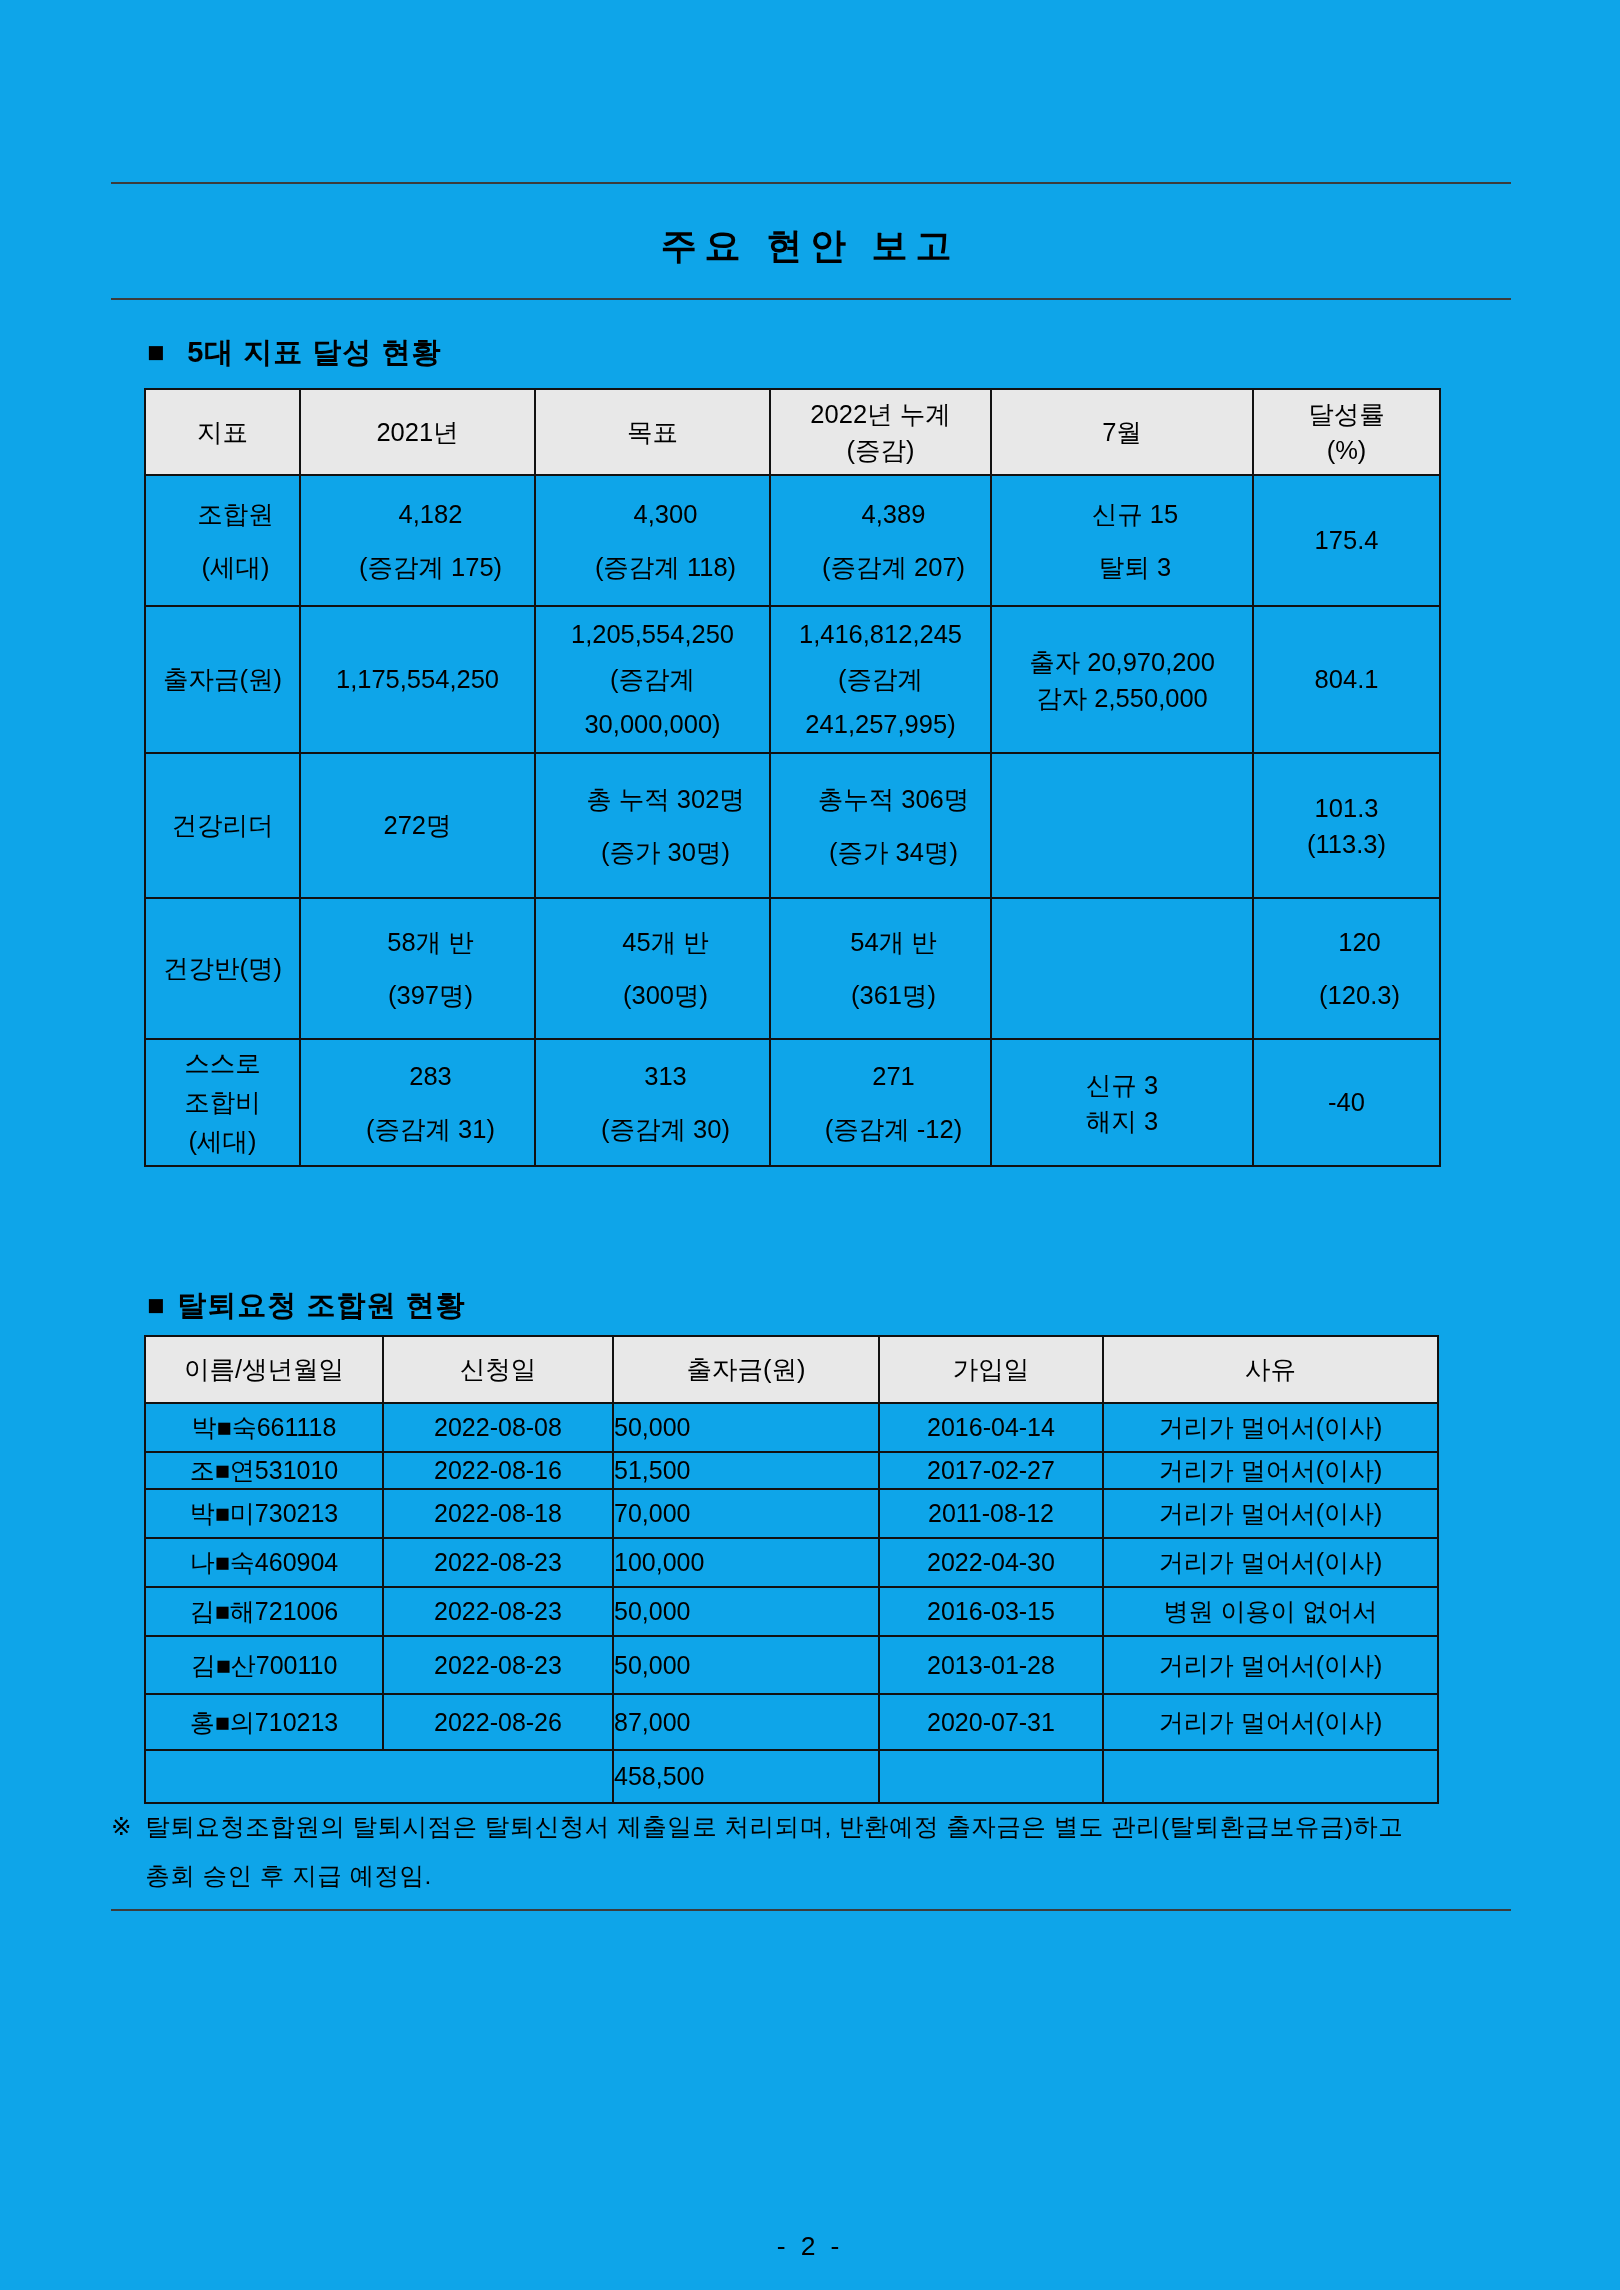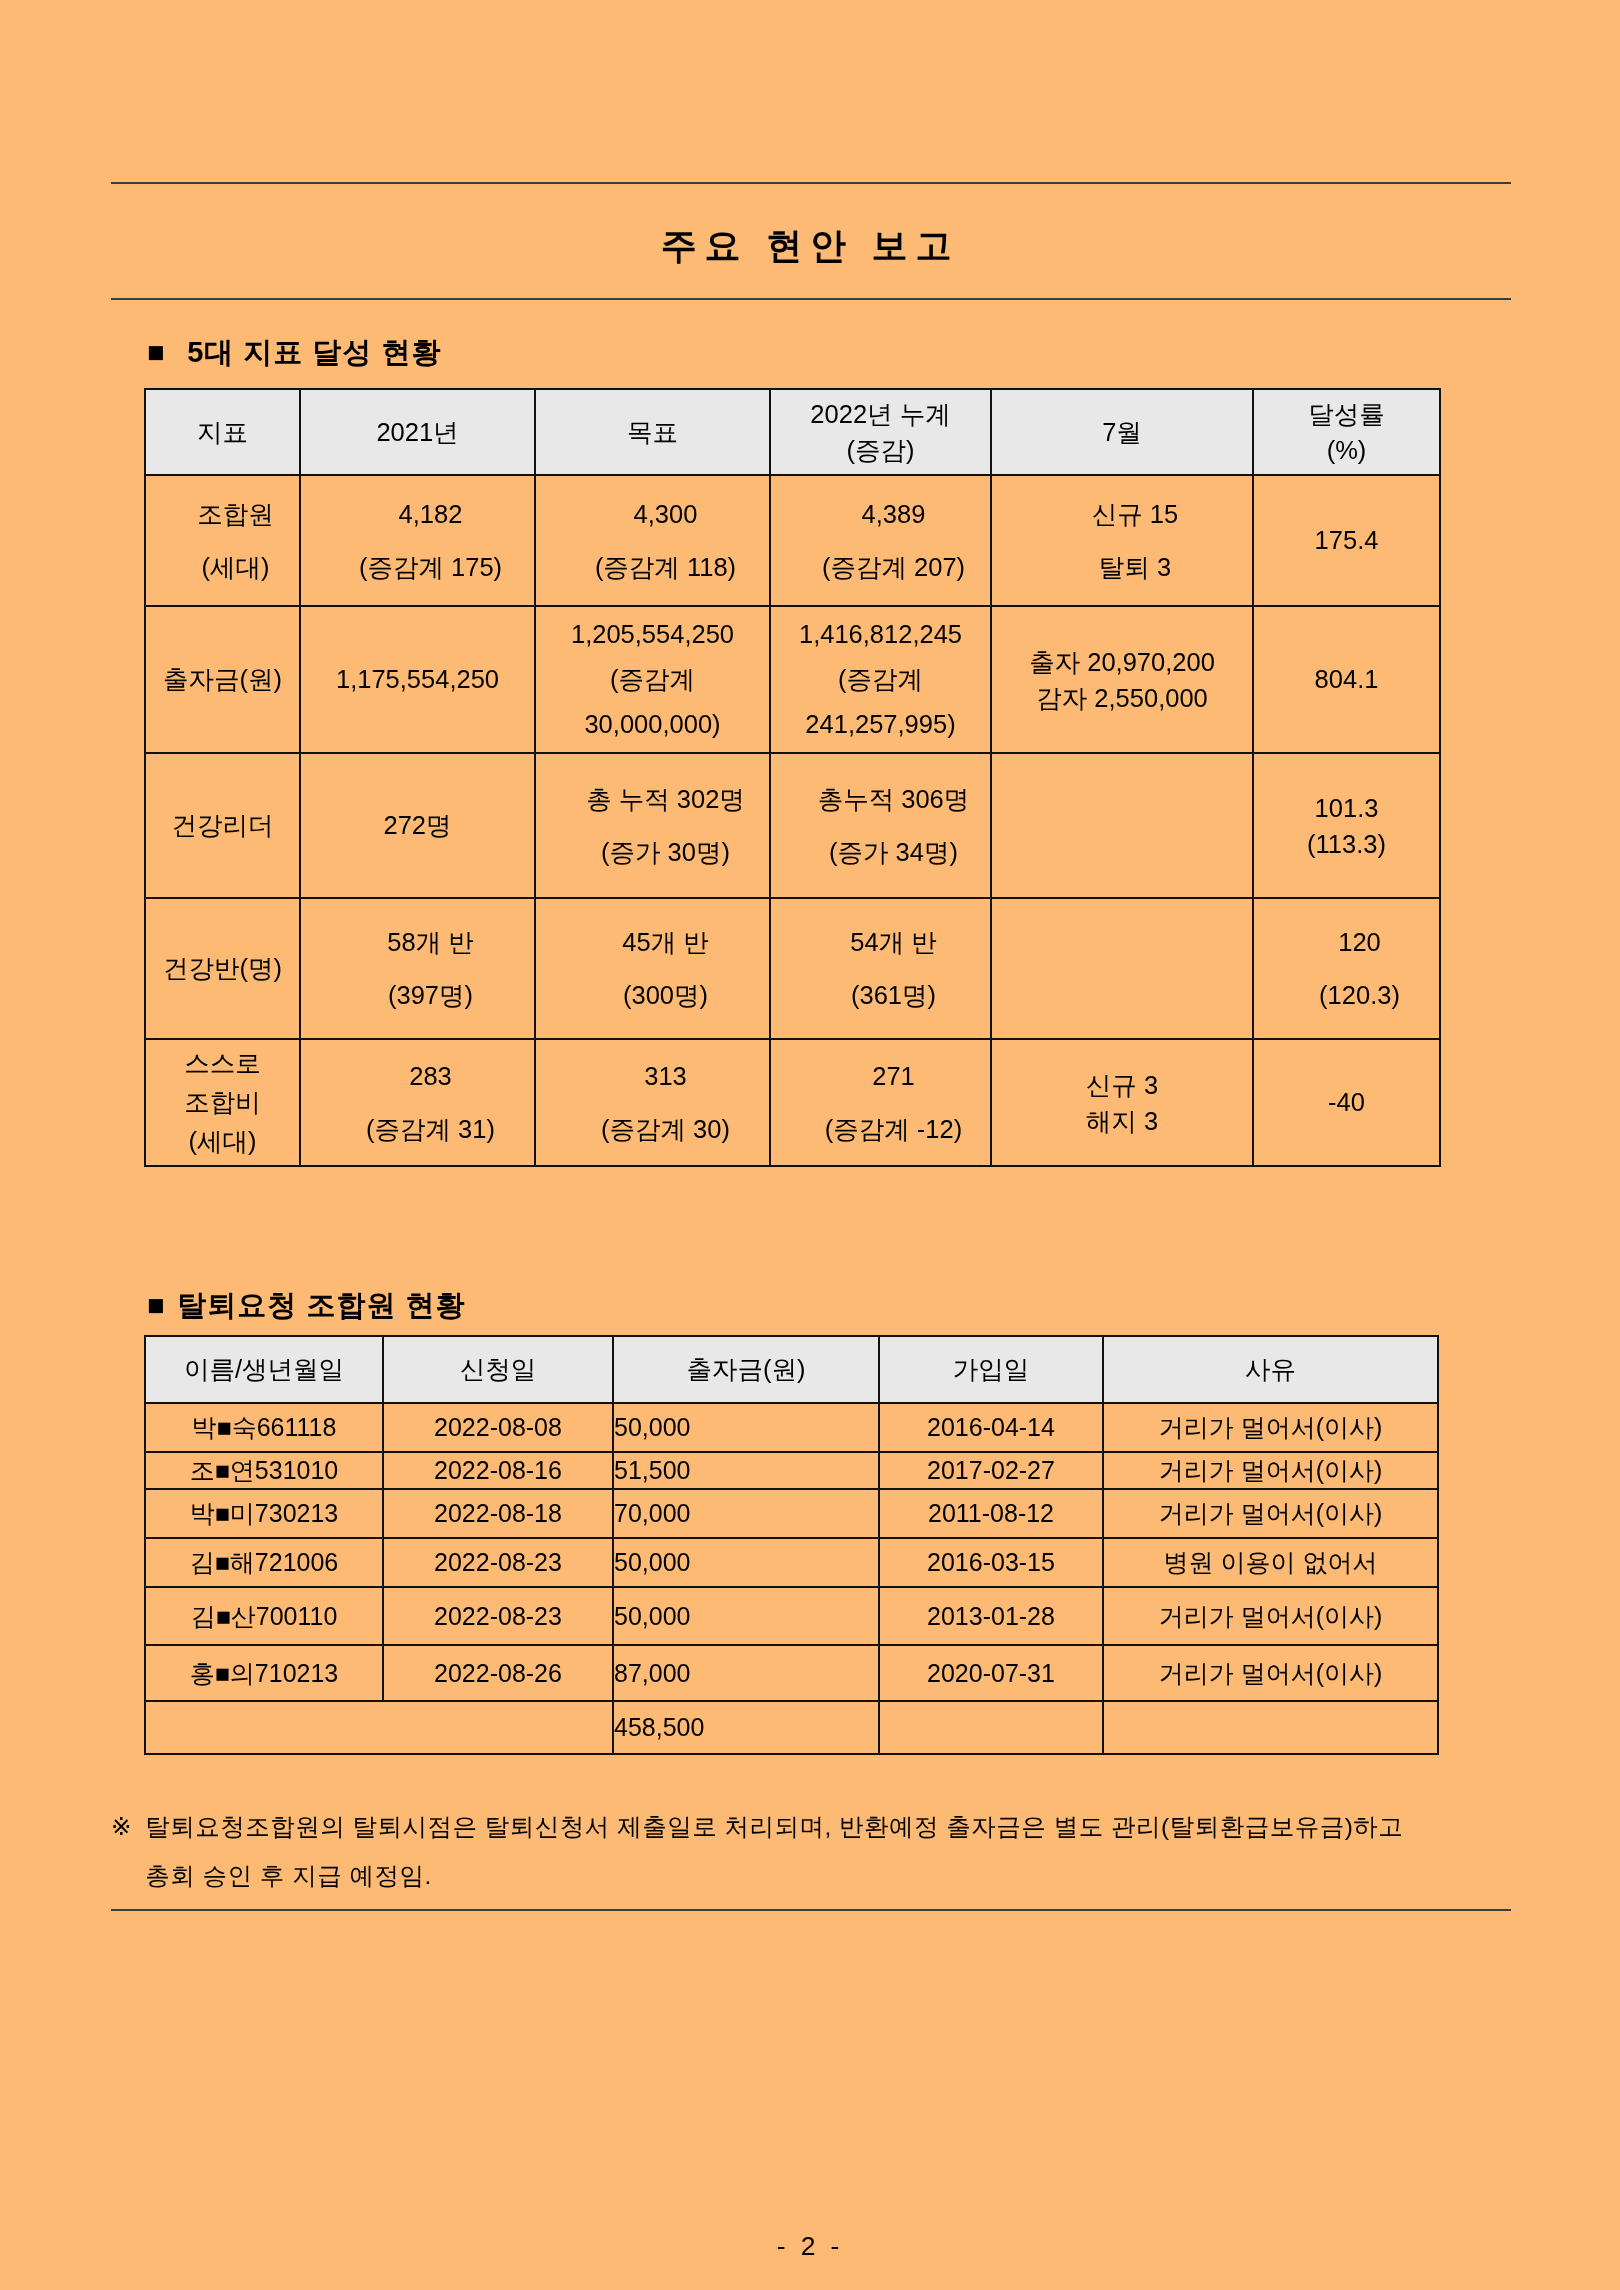--- a/index.html
+++ b/index.html
@@ -1,17 +1,17 @@
 <!DOCTYPE html>
 <html><head>
 <meta charset="utf-8">
 <style>
   html,body { margin:0; padding:0; background:#ffffff; }
   .page {
-    position:relative; width:1620px; height:2291px; background:#fdba74;
+    position:relative; width:1620px; height:2291px; background:#0ea5e9;
     font-family:"Liberation Sans","DejaVu Sans",sans-serif; color:#000;
   }
   .rule { position:absolute; left:111px; width:1400px; height:2px; background:#3c3c3c; }
   #rule-top   { top:182px; }
   #rule-title { top:298px; }
   #rule-foot  { top:1909px; }
 
   .doc-title {
     position:absolute; top:222px; left:0; width:100%;
     text-align:center; font-size:36px; font-weight:700; letter-spacing:7.8px;
@@ -259,20 +259,27 @@
       <td>거리가 멀어서(이사)</td>
     </tr>
     <tr style="height:49px">
       <td>박■미730213</td>
       <td>2022-08-18</td>
       <td class="amount">70,000</td>
       <td>2011-08-12</td>
       <td>거리가 멀어서(이사)</td>
     </tr>
     <tr style="height:49px">
+      <td>나■숙460904</td>
+      <td>2022-08-23</td>
+      <td class="amount">100,000</td>
+      <td>2022-04-30</td>
+      <td>거리가 멀어서(이사)</td>
+    </tr>
+    <tr style="height:49px">
       <td>김■해721006</td>
       <td>2022-08-23</td>
       <td class="amount">50,000</td>
       <td>2016-03-15</td>
       <td>병원 이용이 없어서</td>
     </tr>
     <tr style="height:58px">
       <td>김■산700110</td>
       <td>2022-08-23</td>
       <td class="amount">50,000</td>

